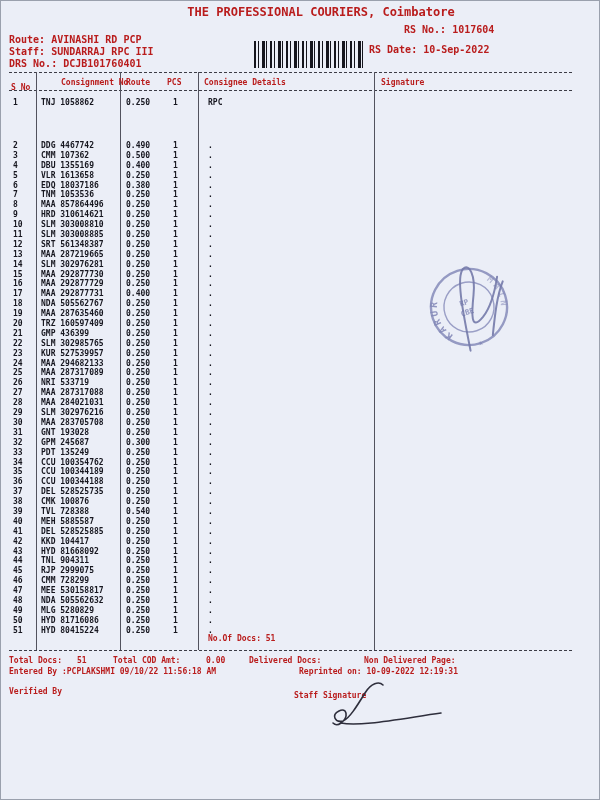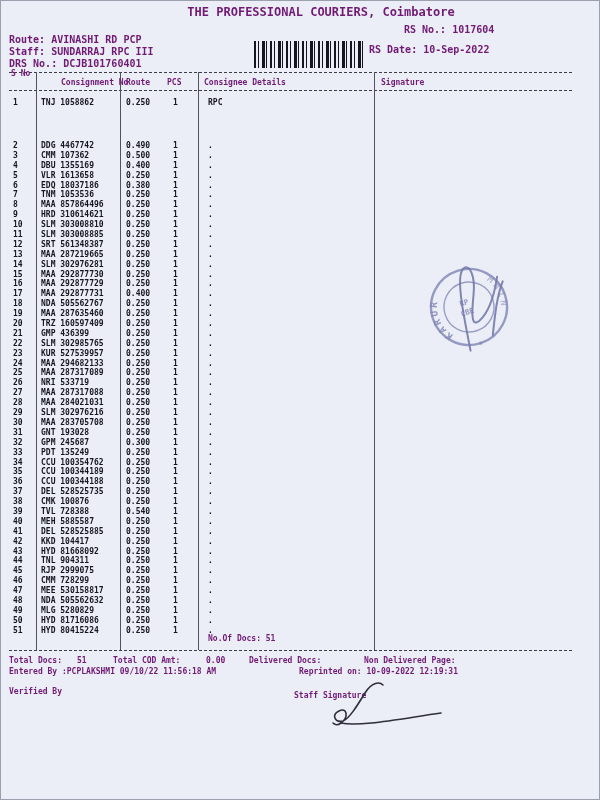--- a/index.html
+++ b/index.html
@@ -1,18 +1,18 @@
 <!DOCTYPE html>
 <html><head>
 <meta charset="utf-8">
 <style>
   html,body{margin:0;padding:0;}
   body{width:600px;height:800px;background:#dfe3ee;font-family:"DejaVu Sans Mono",monospace;}
   .page{position:relative;width:598px;height:798px;background:#ebeef7;border:1px solid #9aa0ad;overflow:hidden;color:#16161f;}
-  .t{position:absolute;white-space:pre;font-weight:bold;color:#701a75;}
+  .t{position:absolute;white-space:pre;font-weight:bold;color:#b91c1c;}
   .f12{font-size:12px;}
   .f10{font-size:10px;}
   .f8{font-size:8px;}
   .hdash{position:absolute;left:8px;width:564px;height:1px;
          background:repeating-linear-gradient(90deg,#3c3c46 0 3px,transparent 3px 5px);}
   .vline{position:absolute;top:71px;height:578px;width:1px;background:#52525e;}
   .barcode{position:absolute;left:253px;top:40px;width:112px;height:27px;
     background:repeating-linear-gradient(90deg,
       #15151d 0 2px,transparent 2px 4px,#15151d 4px 5px,transparent 5px 8px,
       #15151d 8px 11px,transparent 11px 12px,#15151d 12px 13px,transparent 13px 16px);}
@@ -45,21 +45,21 @@
   <div class="t f10" style="left:368px;top:43px;"><span>RS Date:</span> <span>10-Sep-2022</span></div>
 
   <div class="hdash" style="top:71px;"></div>
   <div class="hdash" style="top:89px;"></div>
   <div class="hdash" style="top:649px;"></div>
   <div class="vline" style="left:35px;"></div>
   <div class="vline" style="left:119px;"></div>
   <div class="vline" style="left:197px;"></div>
   <div class="vline" style="left:373px;"></div>
 
-  <div class="t f8" style="left:10px;top:68px;">S No</div>
+  <div class="t f8" style="left:10px;top:82px;">S No</div>
   <div class="t f8" style="left:44px;top:77px;margin-left:16px;">Consignment No</div>
   <div class="t f8" style="left:125px;top:77px;">Route</div>
   <div class="t f8" style="left:166px;top:77px;">PCS</div>
   <div class="t f8" style="left:203px;top:77px;">Consignee Details</div>
   <div class="t f8" style="left:380px;top:77px;">Signature</div>
 
   <div id="first-row" class="row">
     <span class="c-sno">1</span>
     <span class="c-con">TNJ 1058862</span>
     <span class="c-wt">0.250</span>

